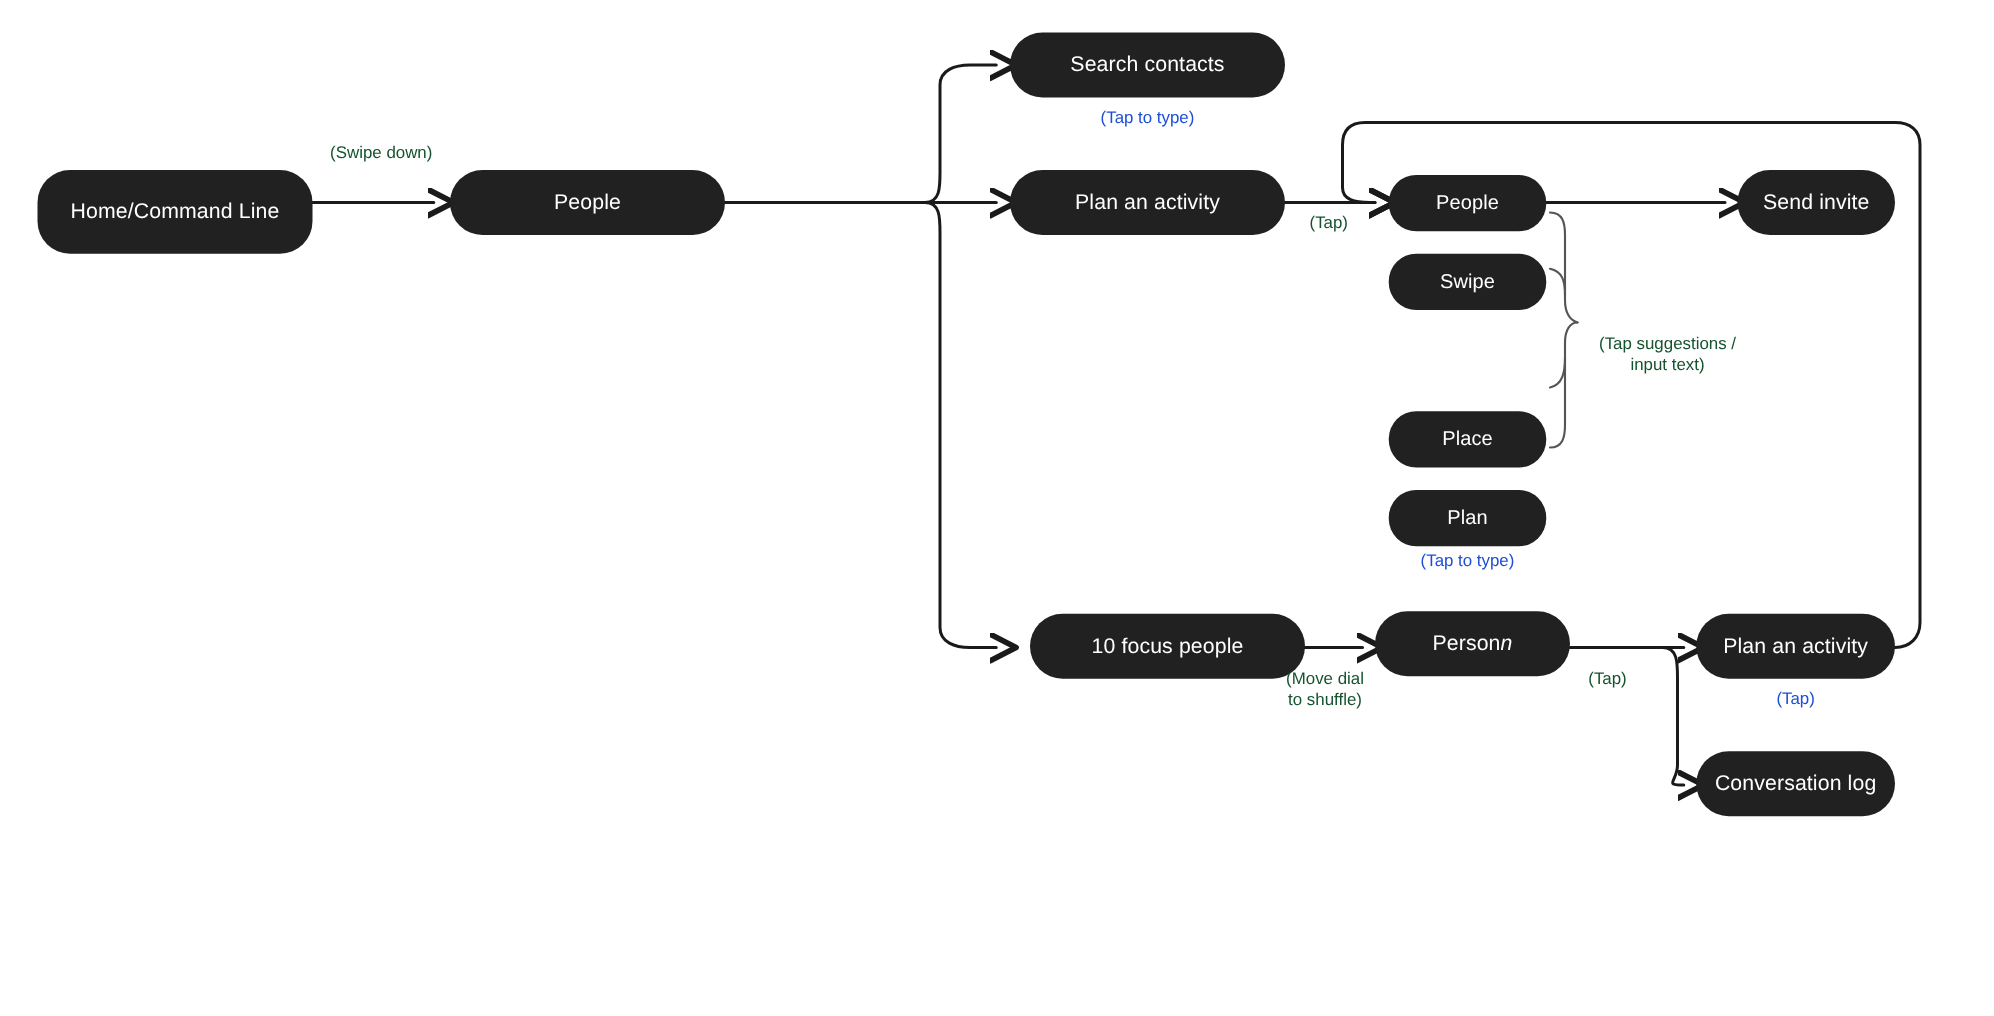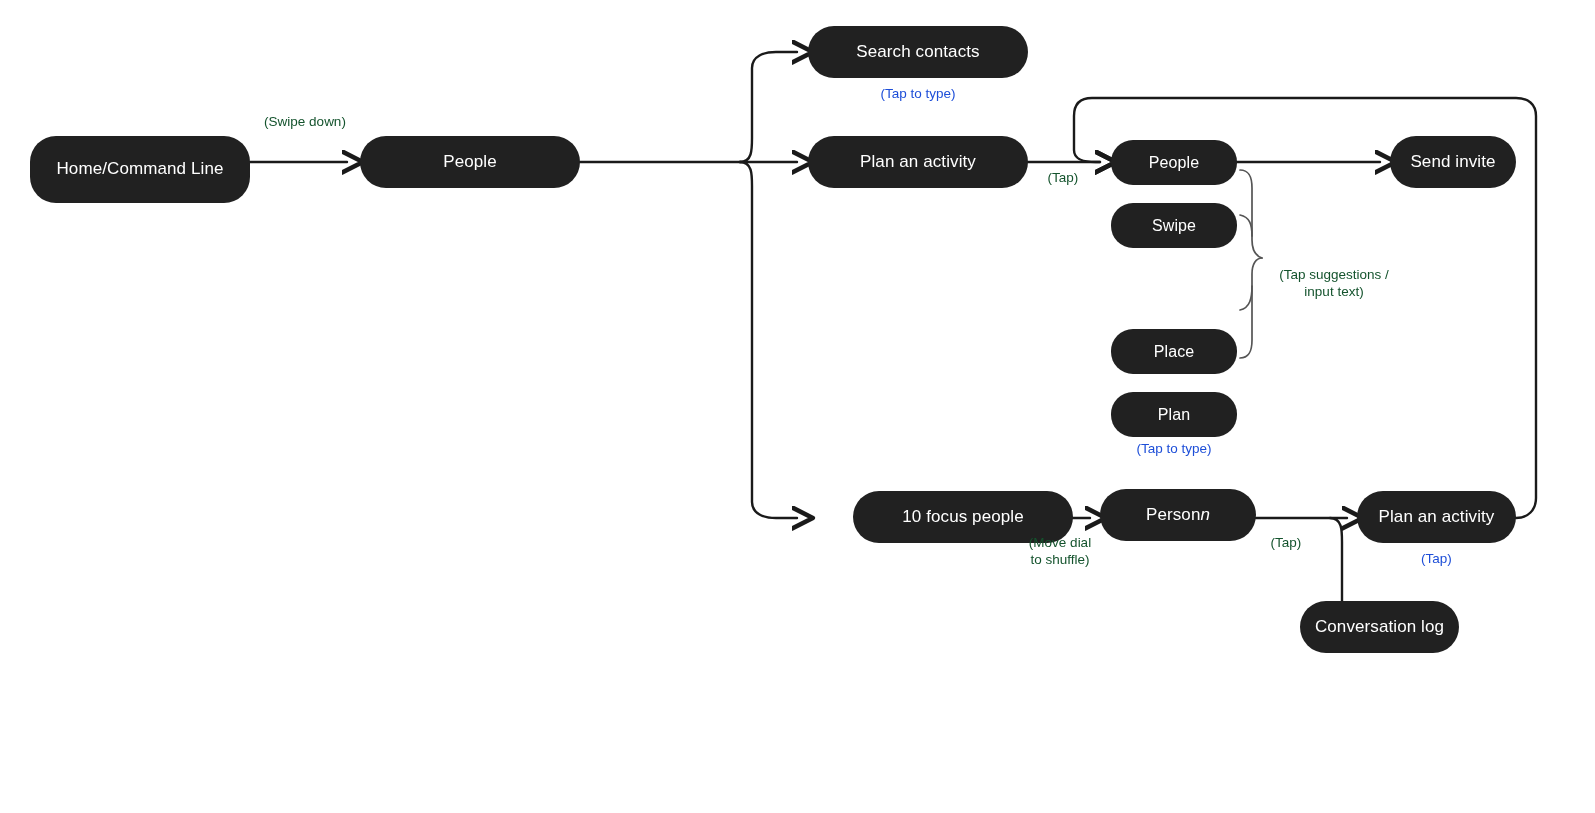--- a/index.html
+++ b/index.html
@@ -139,34 +139,34 @@
   </div>
 
   <div class="node small" style="left:1111px; top:392px; width:126px; height:45px;">
     <span>Plan</span>
   </div>
 
   <div class="node" style="left:1390px; top:136px; width:126px; height:52px;">
     <span>Send invite</span>
   </div>
 
-  <div class="node" style="left:853px; top:491px; width:220px; height:52px;">
+  <div class="node" style="left:824px; top:491px; width:220px; height:52px;">
     <span>10 focus people</span>
   </div>
 
   <div class="node" style="left:1100px; top:489px; width:156px; height:52px;text-align:center;">
     <span>Person </span>
       <span class="italic">n</span>
   </div>
 
   <div class="node" style="left:1357px; top:491px; width:159px; height:52px;">
     <span>Plan an activity</span>
   </div>
 
-  <div class="node" style="left:1300px; top:601px; width:159px; height:52px;">
+  <div class="node" style="left:1357px; top:601px; width:159px; height:52px;">
     <span>Conversation log</span>
   </div>
 
   <div class="edge-label" style="left:243px; top:114px; width:124px;">(Swipe down)</div>
 
   <div class="caption" style="left:838px; top:86px; width:160px;">(Tap to type)</div>
 
   <div class="edge-label" style="left:1023px; top:170px; width:80px;">(Tap)</div>
 
   <div class="edge-label" style="left:1268px; top:239px; width:132px;margin-top:28px;">(Tap suggestions /

